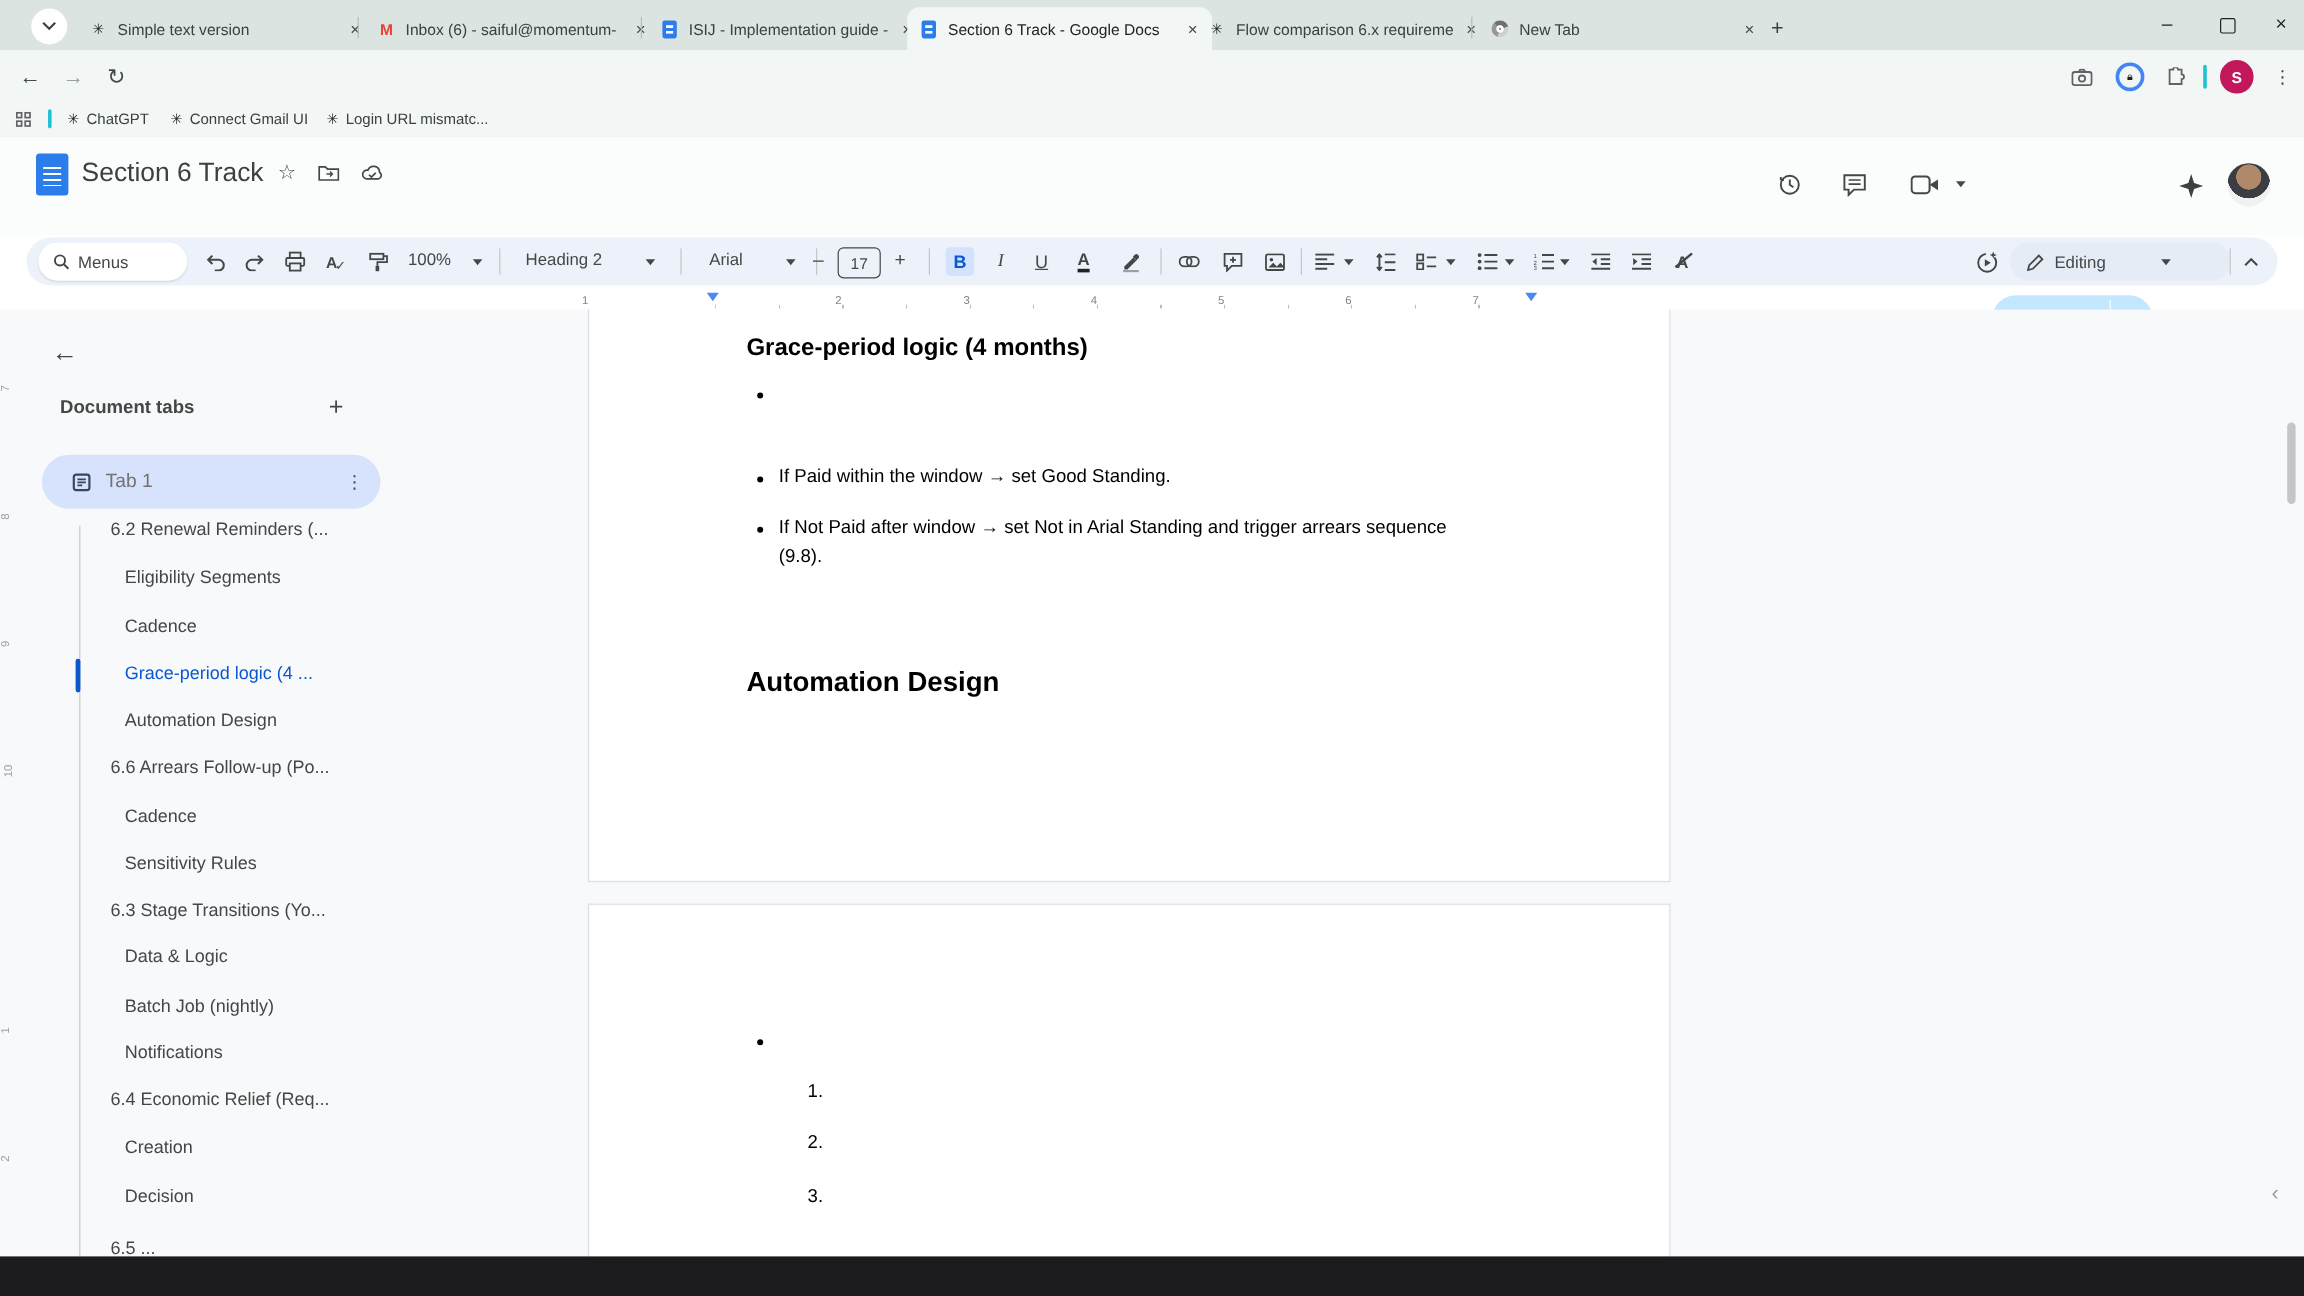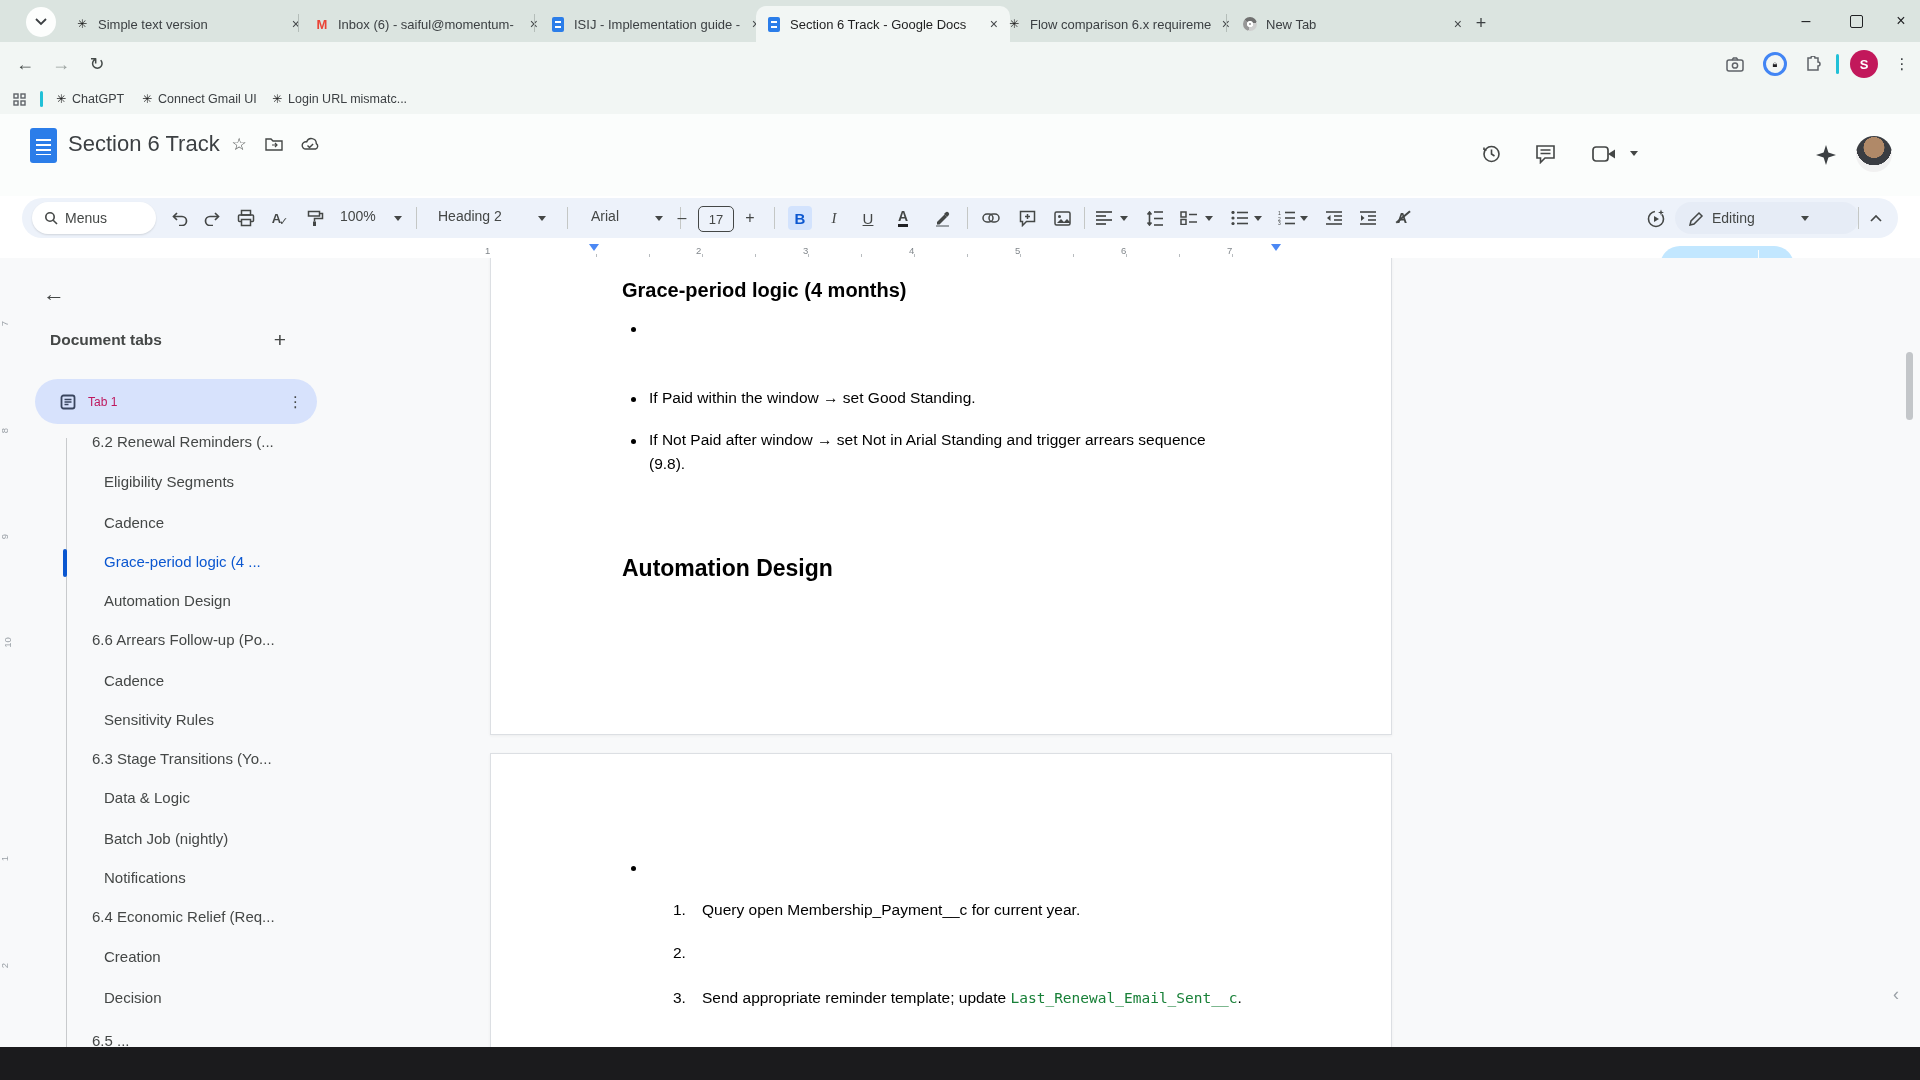--- a/index.html
+++ b/index.html
@@ -501,41 +501,35 @@
     <span class="dot" style="left:631px;top:181px"></span>
     <div class="r body15" style="left:649px;top:170px;width:680px">
       <div><span>If </span><span class="b">Not Paid</span><span> after window → set </span><span class="b">Not in Arial Standing</span><span> and trigger arrears sequence</span></div>
       <div>(9.8).</div>
     </div>
 
     <div class="r" style="left:622px;top:297px;font-size:23px;font-weight:700;color:#000">Automation Design</div>
 
     <span class="dot" style="left:631px;top:608px"></span>
     <div class="r body15" style="left:673px;top:640px">1.</div>
-    <div class="r body15" style="left:702px;top:640px;width:650px">
-      <span>Query open </span><span class="b">Membership_Payment__c</span><span> for current year.</span>
-    </div>
     <div class="r body15" style="left:673px;top:683px">2.</div>
     <div class="r body15" style="left:673px;top:728px">3.</div>
-    <div class="r body15" style="left:702px;top:728px;width:650px">
-      <span>Send appropriate reminder template; update </span><span class="mono">Last_Renewal_Email_Sent__c</span><span>.</span>
-    </div>
 
     <div class="r ic" style="left:34px;top:16px;width:40px;height:40px;border-radius:50%;font-size:22px;color:#444746">←</div>
     <div class="r" style="left:50px;top:73px;font-size:15.5px;font-weight:600;color:#444746">Document tabs</div>
     <div class="r ic" style="left:266px;top:68px;width:28px;height:28px;font-size:21px;color:#444746">+</div>
 
     <div class="r" id="tab1pill" style="top:121px">
       <span class="ic" style="margin:0 12px 0 25px">
         <svg width="16" height="16" viewBox="0 0 16 16">
             <rect x="1.5" y="1.5" width="13" height="13" rx="2" fill="none" stroke="#39455e" stroke-width="1.8"></rect>
             <path d="M4.5 5.5h7M4.5 8h7M4.5 10.5h4" stroke="#39455e" stroke-width="1.6"></path>
           </svg>
       </span>
-      <span style="font-size:12px;color:#be185d">Tab 1</span>
+      <span style="font-size:16px;color:#737373">Tab 1</span>
       <span class="ic" style="position:absolute;right:14px;font-size:15px;color:#444746">⋮</span>
     </div>
 
     <div class="r" style="left:66px;top:180px;width:1px;height:609px;background:#c8cacc"></div>
     <div class="r" style="left:63px;top:291px;width:4px;height:28px;border-radius:2px;background:#0b57d0"></div>
 
     <div class="sbitem" style="left:92px;top:173px;width:215px">6.2 Renewal Reminders (...</div>
     <div class="sbitem" style="left:104px;top:213px;width:203px">Eligibility Segments</div>
     <div class="sbitem" style="left:104px;top:254px;width:203px">Cadence</div>
     <div class="sbitem active" style="left:104px;top:293px;width:203px">Grace-period logic (4 ...</div>

